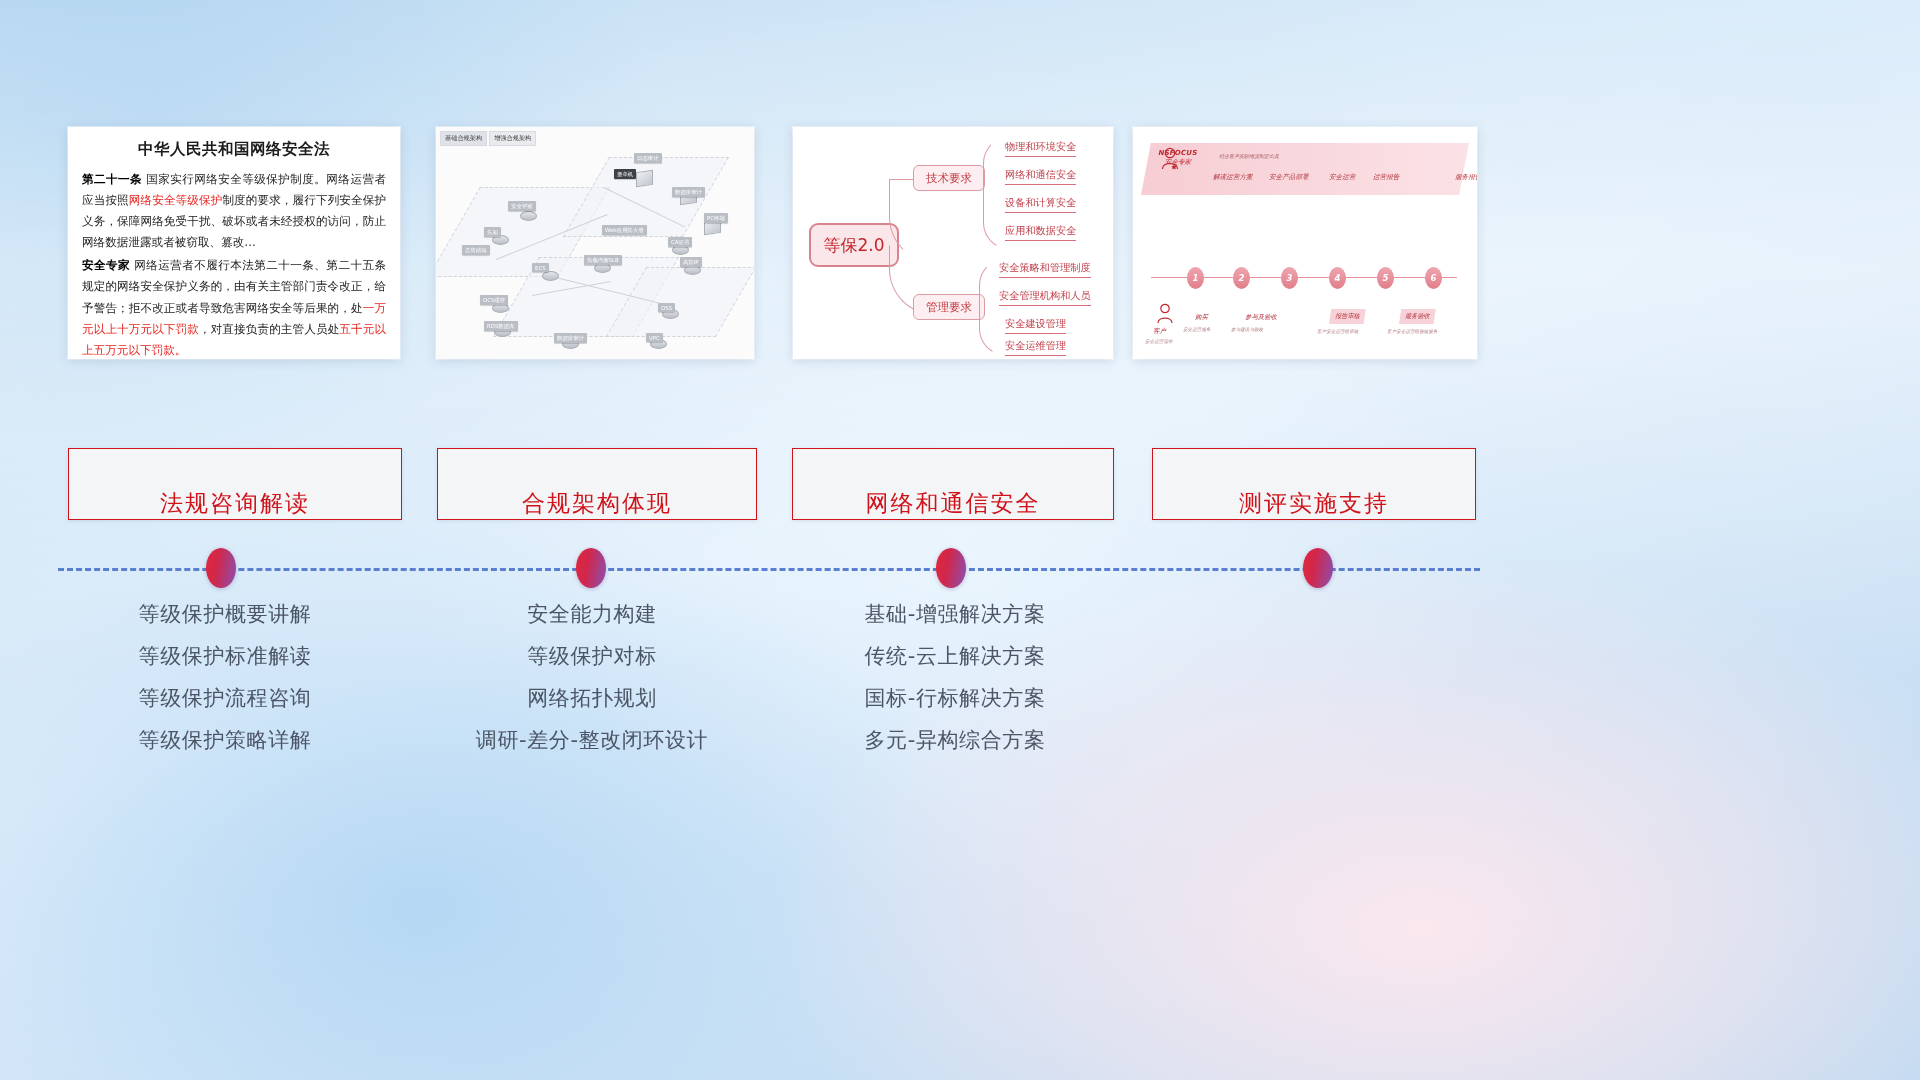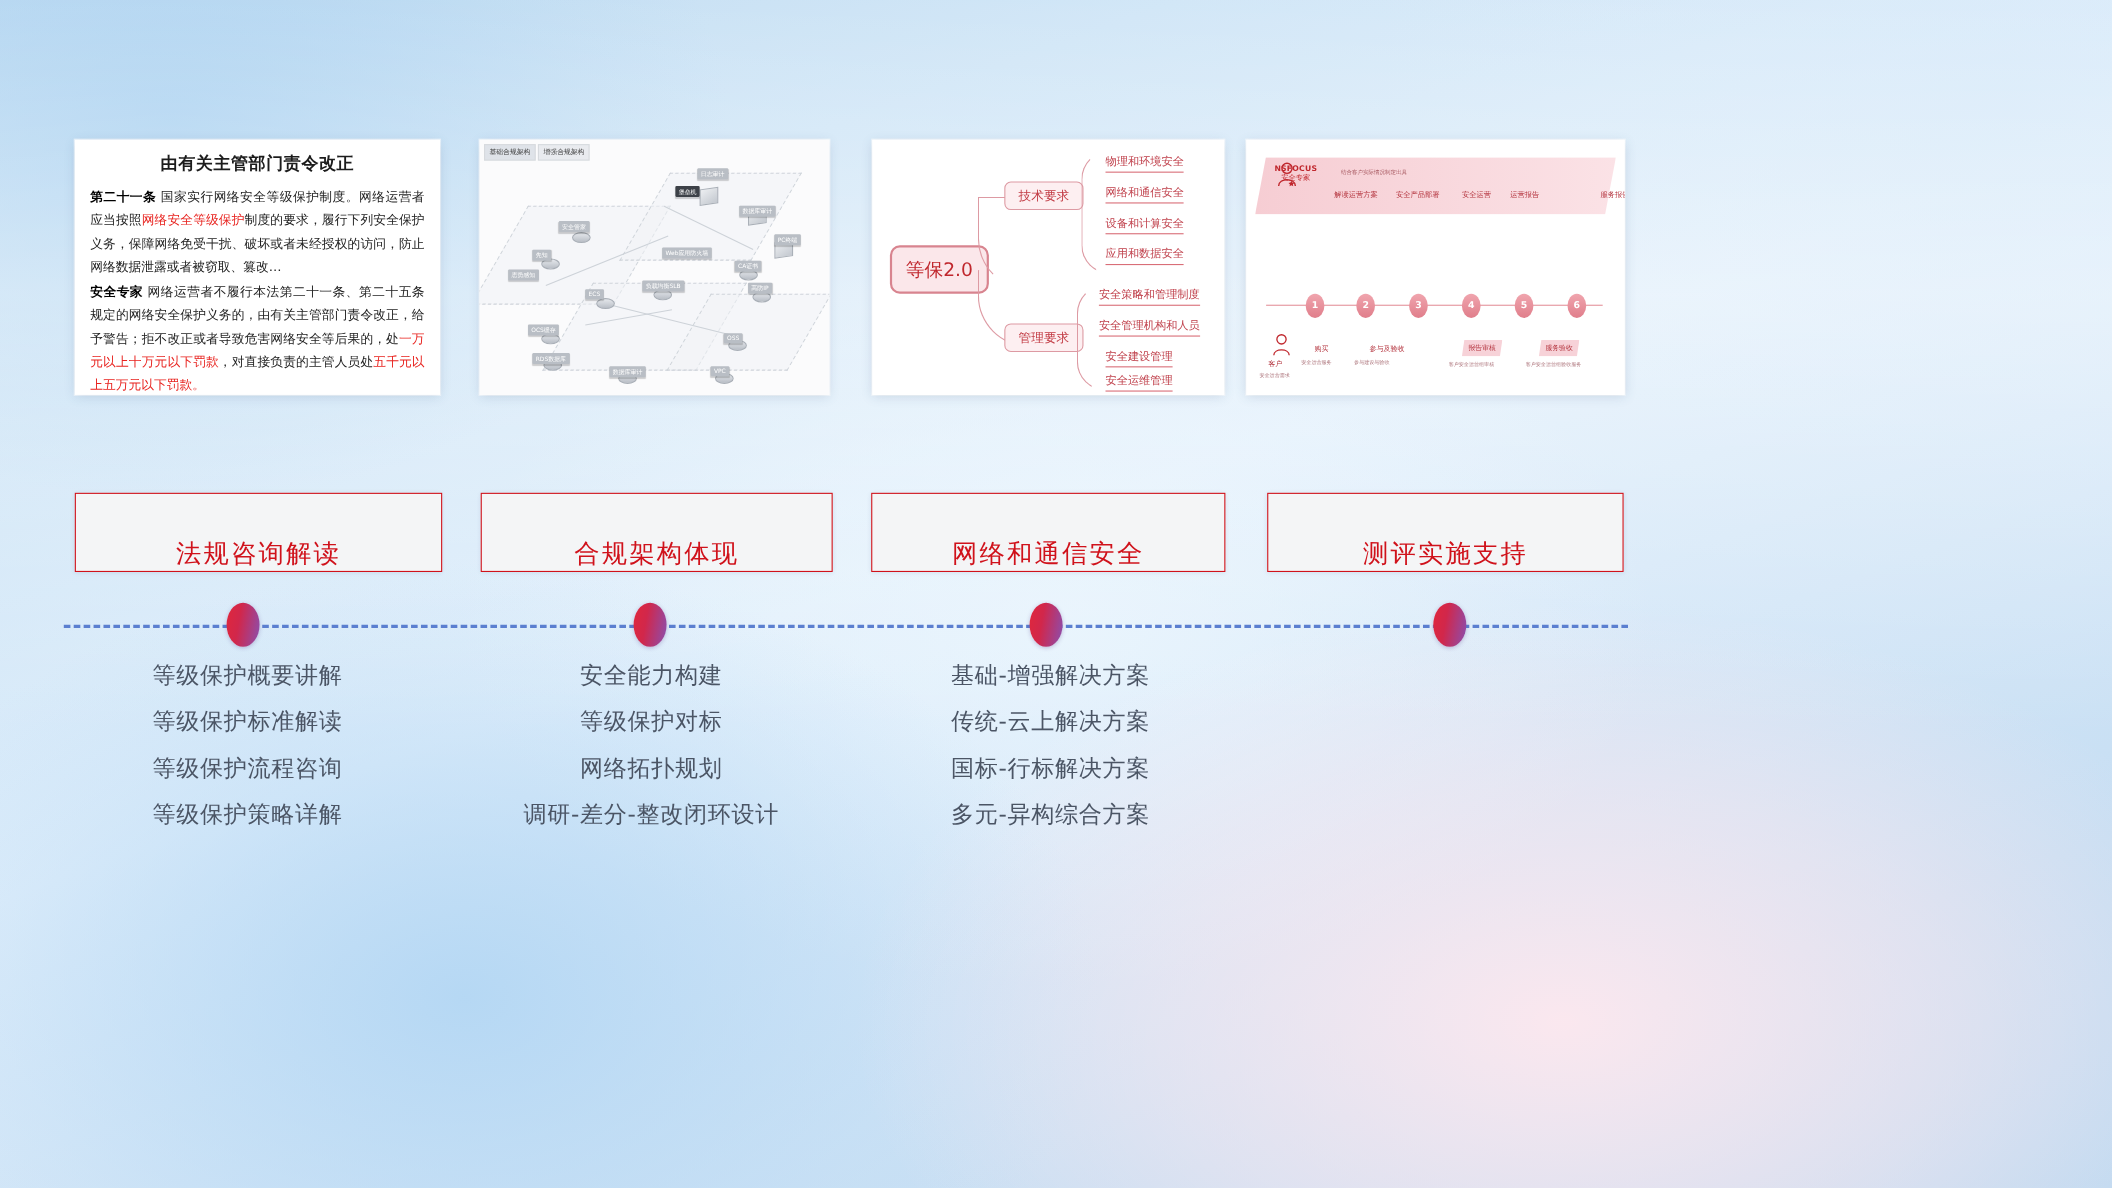--- a/index.html
+++ b/index.html
@@ -31,21 +31,21 @@
   .cards { position: absolute; left: 0; top: 127px; width: 1920px; height: 232px; }
   .card {
     position: absolute; top: 0; height: 232px;
     background: #ffffff;
     box-shadow: 0 2px 10px rgba(60,90,130,0.18), 0 0 0 1px rgba(255,255,255,0.6);
     overflow: hidden;
   }
   .card.c1 { left: 68px;   width: 332px; }
   .card.c2 { left: 436px;  width: 318px; }
   .card.c3 { left: 793px;  width: 320px; }
-  .card.c4 { left: 1133px; width: 344px; }
+  .card.c4 { left: 1133px; width: 344px; font-style: italic; }
 
   
   .law { padding: 12px 14px 8px 14px; }
   .law-title {
     text-align: center; font-weight: bold; font-size: 15.5px; color: #1c1c1c;
     letter-spacing: .5px; margin-bottom: 9px;
   }
   .law p {
     font-size: 11.6px; line-height: 1.82; color: #222; text-align: justify;
     margin-bottom: 2px;
@@ -179,21 +179,21 @@
 <body>
 
 <div id="bg">
   <div id="bg-sheen"></div>
 </div>
 
 <div class="cards">
 
   <div class="card c1">
     <div class="law">
-      <div class="law-title">由有关主管部门责令改正</div>
+      <div class="law-title">中华人民共和国网络安全法</div>
       <p>
         <b>第二十一条</b><span> 国家实行网络安全等级保护制度。网络运营者应当按照</span><span class="r">网络安全等级保护</span><span>制度的要求，履行下列安全保护义务，保障网络免受干扰、破坏或者未经授权的访问，防止网络数据泄露或者被窃取、篡改…</span>
       </p>
       <p>
         <b>安全专家</b><span> 网络运营者不履行本法第二十一条、第二十五条规定的网络安全保护义务的，由有关主管部门责令改正，给予警告；拒不改正或者导致危害网络安全等后果的，处</span><span class="r">一万元以上十万元以下罚款</span><span>，对直接负责的主管人员处</span><span class="r">五千元以上五万元以下罚款。</span>
       </p>
     </div>
   </div>
 
   <div class="card c2">

